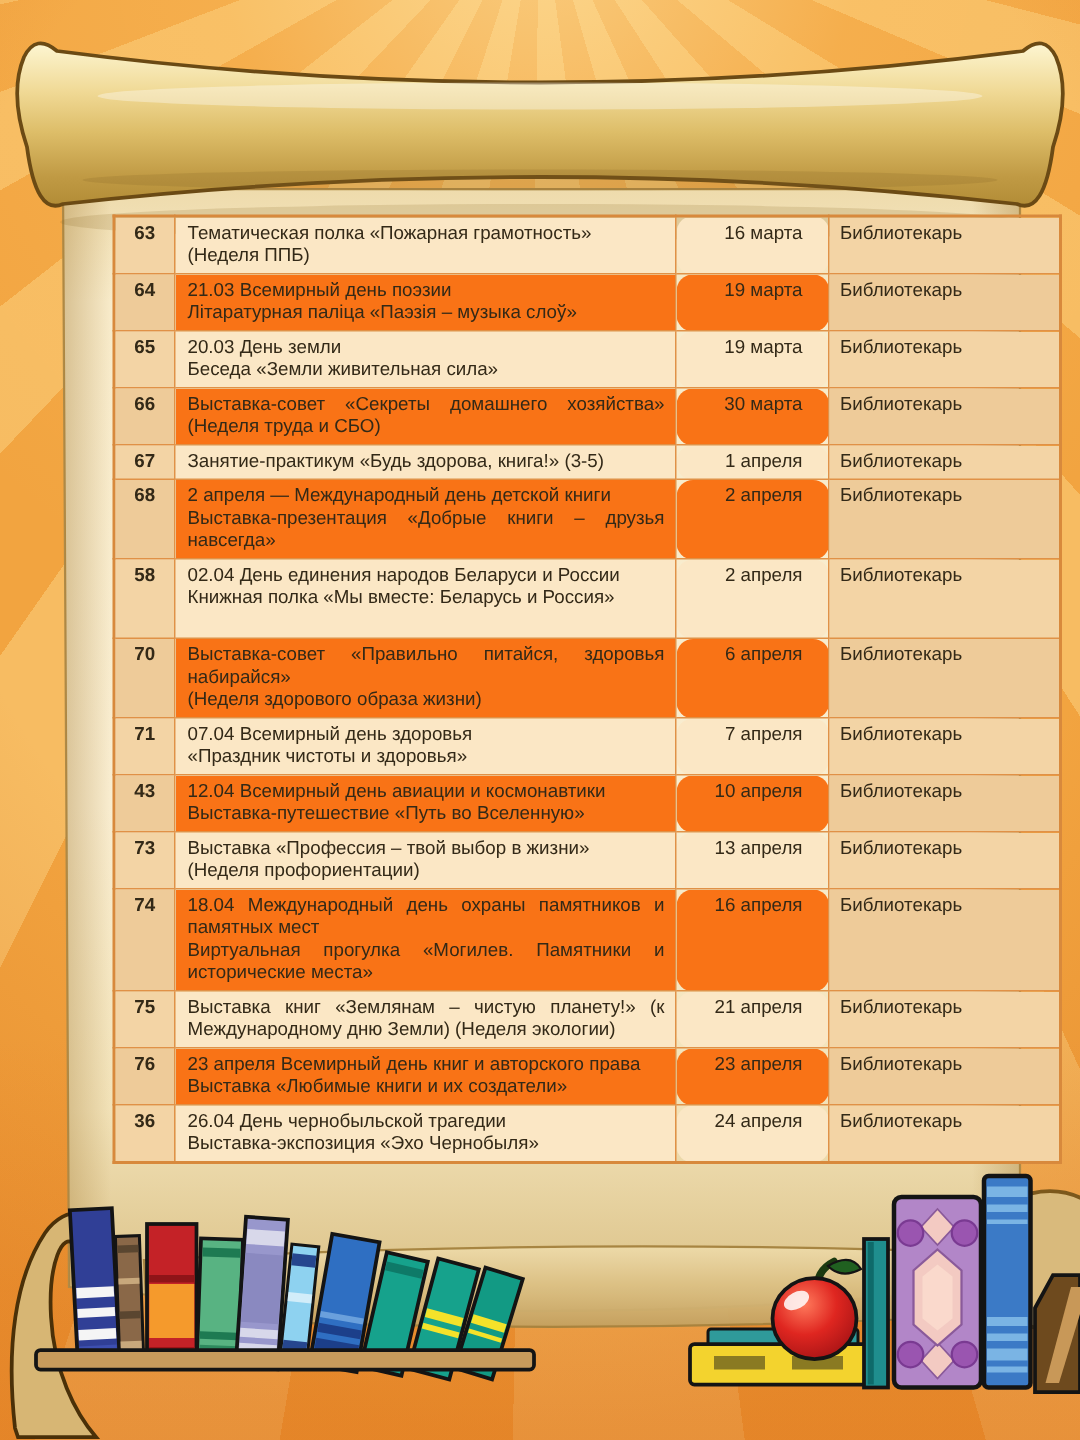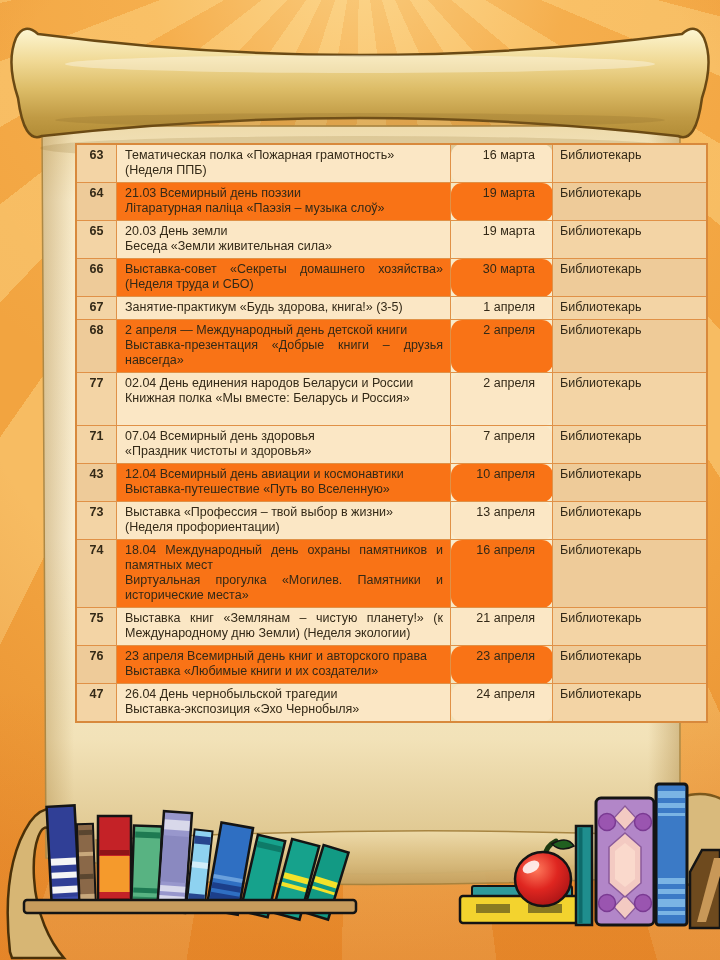--- a/index.html
+++ b/index.html
@@ -234,27 +234,34 @@
         <td class="c-resp">Библиотекарь</td>
       </tr>
       <tr class="r-dark">
         <td class="c-num">68</td>
         <td class="c-desc">2 апреля — Международный день детской книги
 Выставка-презентация «Добрые книги – друзья навсегда»</td>
         <td class="c-date">2 апреля</td>
         <td class="c-resp">Библиотекарь</td>
       </tr>
       <tr class="r-light">
-        <td class="c-num">77</td>
+        <td class="c-num">58</td>
         <td class="c-desc">02.04 День единения народов Беларуси и России
 Книжная полка «Мы вместе: Беларусь и Россия»
 &nbsp;</td>
         <td class="c-date">2 апреля</td>
         <td class="c-resp">Библиотекарь</td>
       </tr>
+      <tr class="r-dark">
+        <td class="c-num">70</td>
+        <td class="c-desc">Выставка-совет «Правильно питайся, здоровья набирайся»
+(Неделя здорового образа жизни)</td>
+        <td class="c-date">6 апреля</td>
+        <td class="c-resp">Библиотекарь</td>
+      </tr>
       <tr class="r-light">
         <td class="c-num">71</td>
         <td class="c-desc">07.04 Всемирный день здоровья
 «Праздник чистоты и здоровья»</td>
         <td class="c-date">7 апреля</td>
         <td class="c-resp">Библиотекарь</td>
       </tr>
       <tr class="r-dark">
         <td class="c-num">43</td>
         <td class="c-desc">12.04 Всемирный день авиации и космонавтики
@@ -283,20 +290,20 @@
         <td class="c-resp">Библиотекарь</td>
       </tr>
       <tr class="r-dark">
         <td class="c-num">76</td>
         <td class="c-desc">23 апреля Всемирный день книг и авторского права
 Выставка «Любимые книги и их создатели»</td>
         <td class="c-date">23 апреля</td>
         <td class="c-resp">Библиотекарь</td>
       </tr>
       <tr class="r-light">
-        <td class="c-num">47</td>
+        <td class="c-num">36</td>
         <td class="c-desc">26.04 День чернобыльской трагедии
 Выставка-экспозиция «Эхо Чернобыля»</td>
         <td class="c-date">24 апреля</td>
         <td class="c-resp">Библиотекарь</td>
       </tr>
     </tbody>
 </table>
 
 </body></html>

